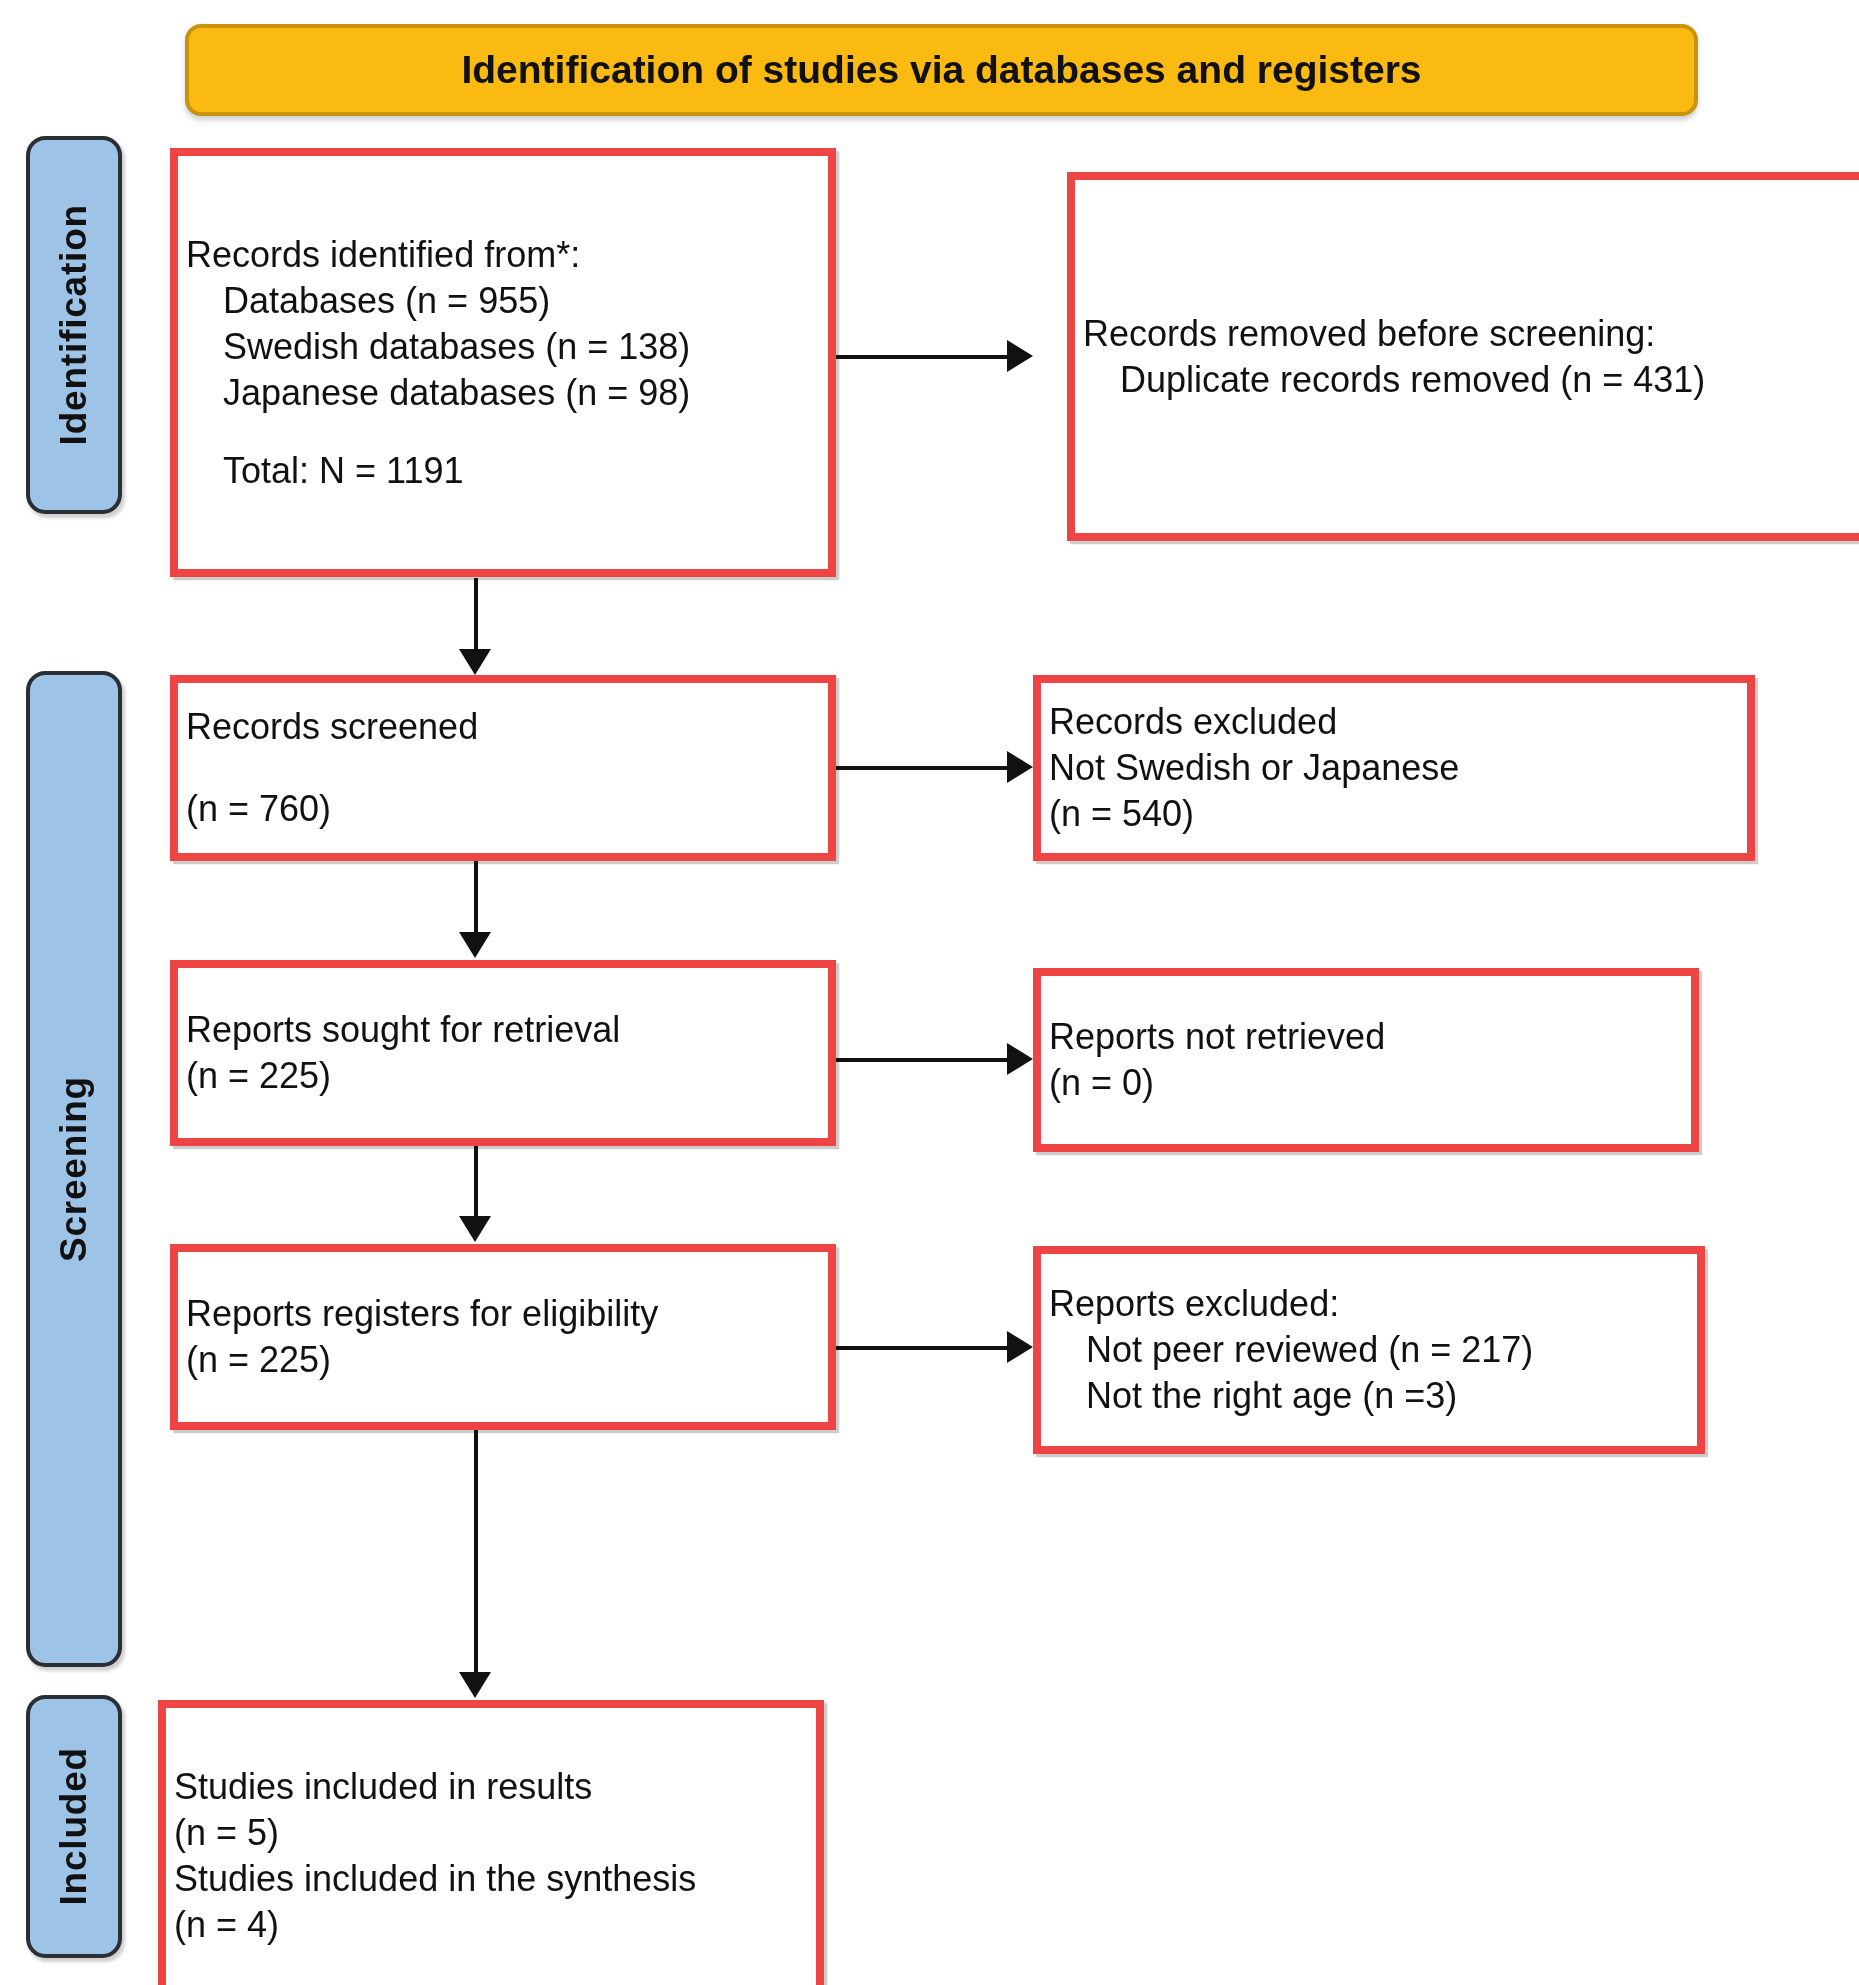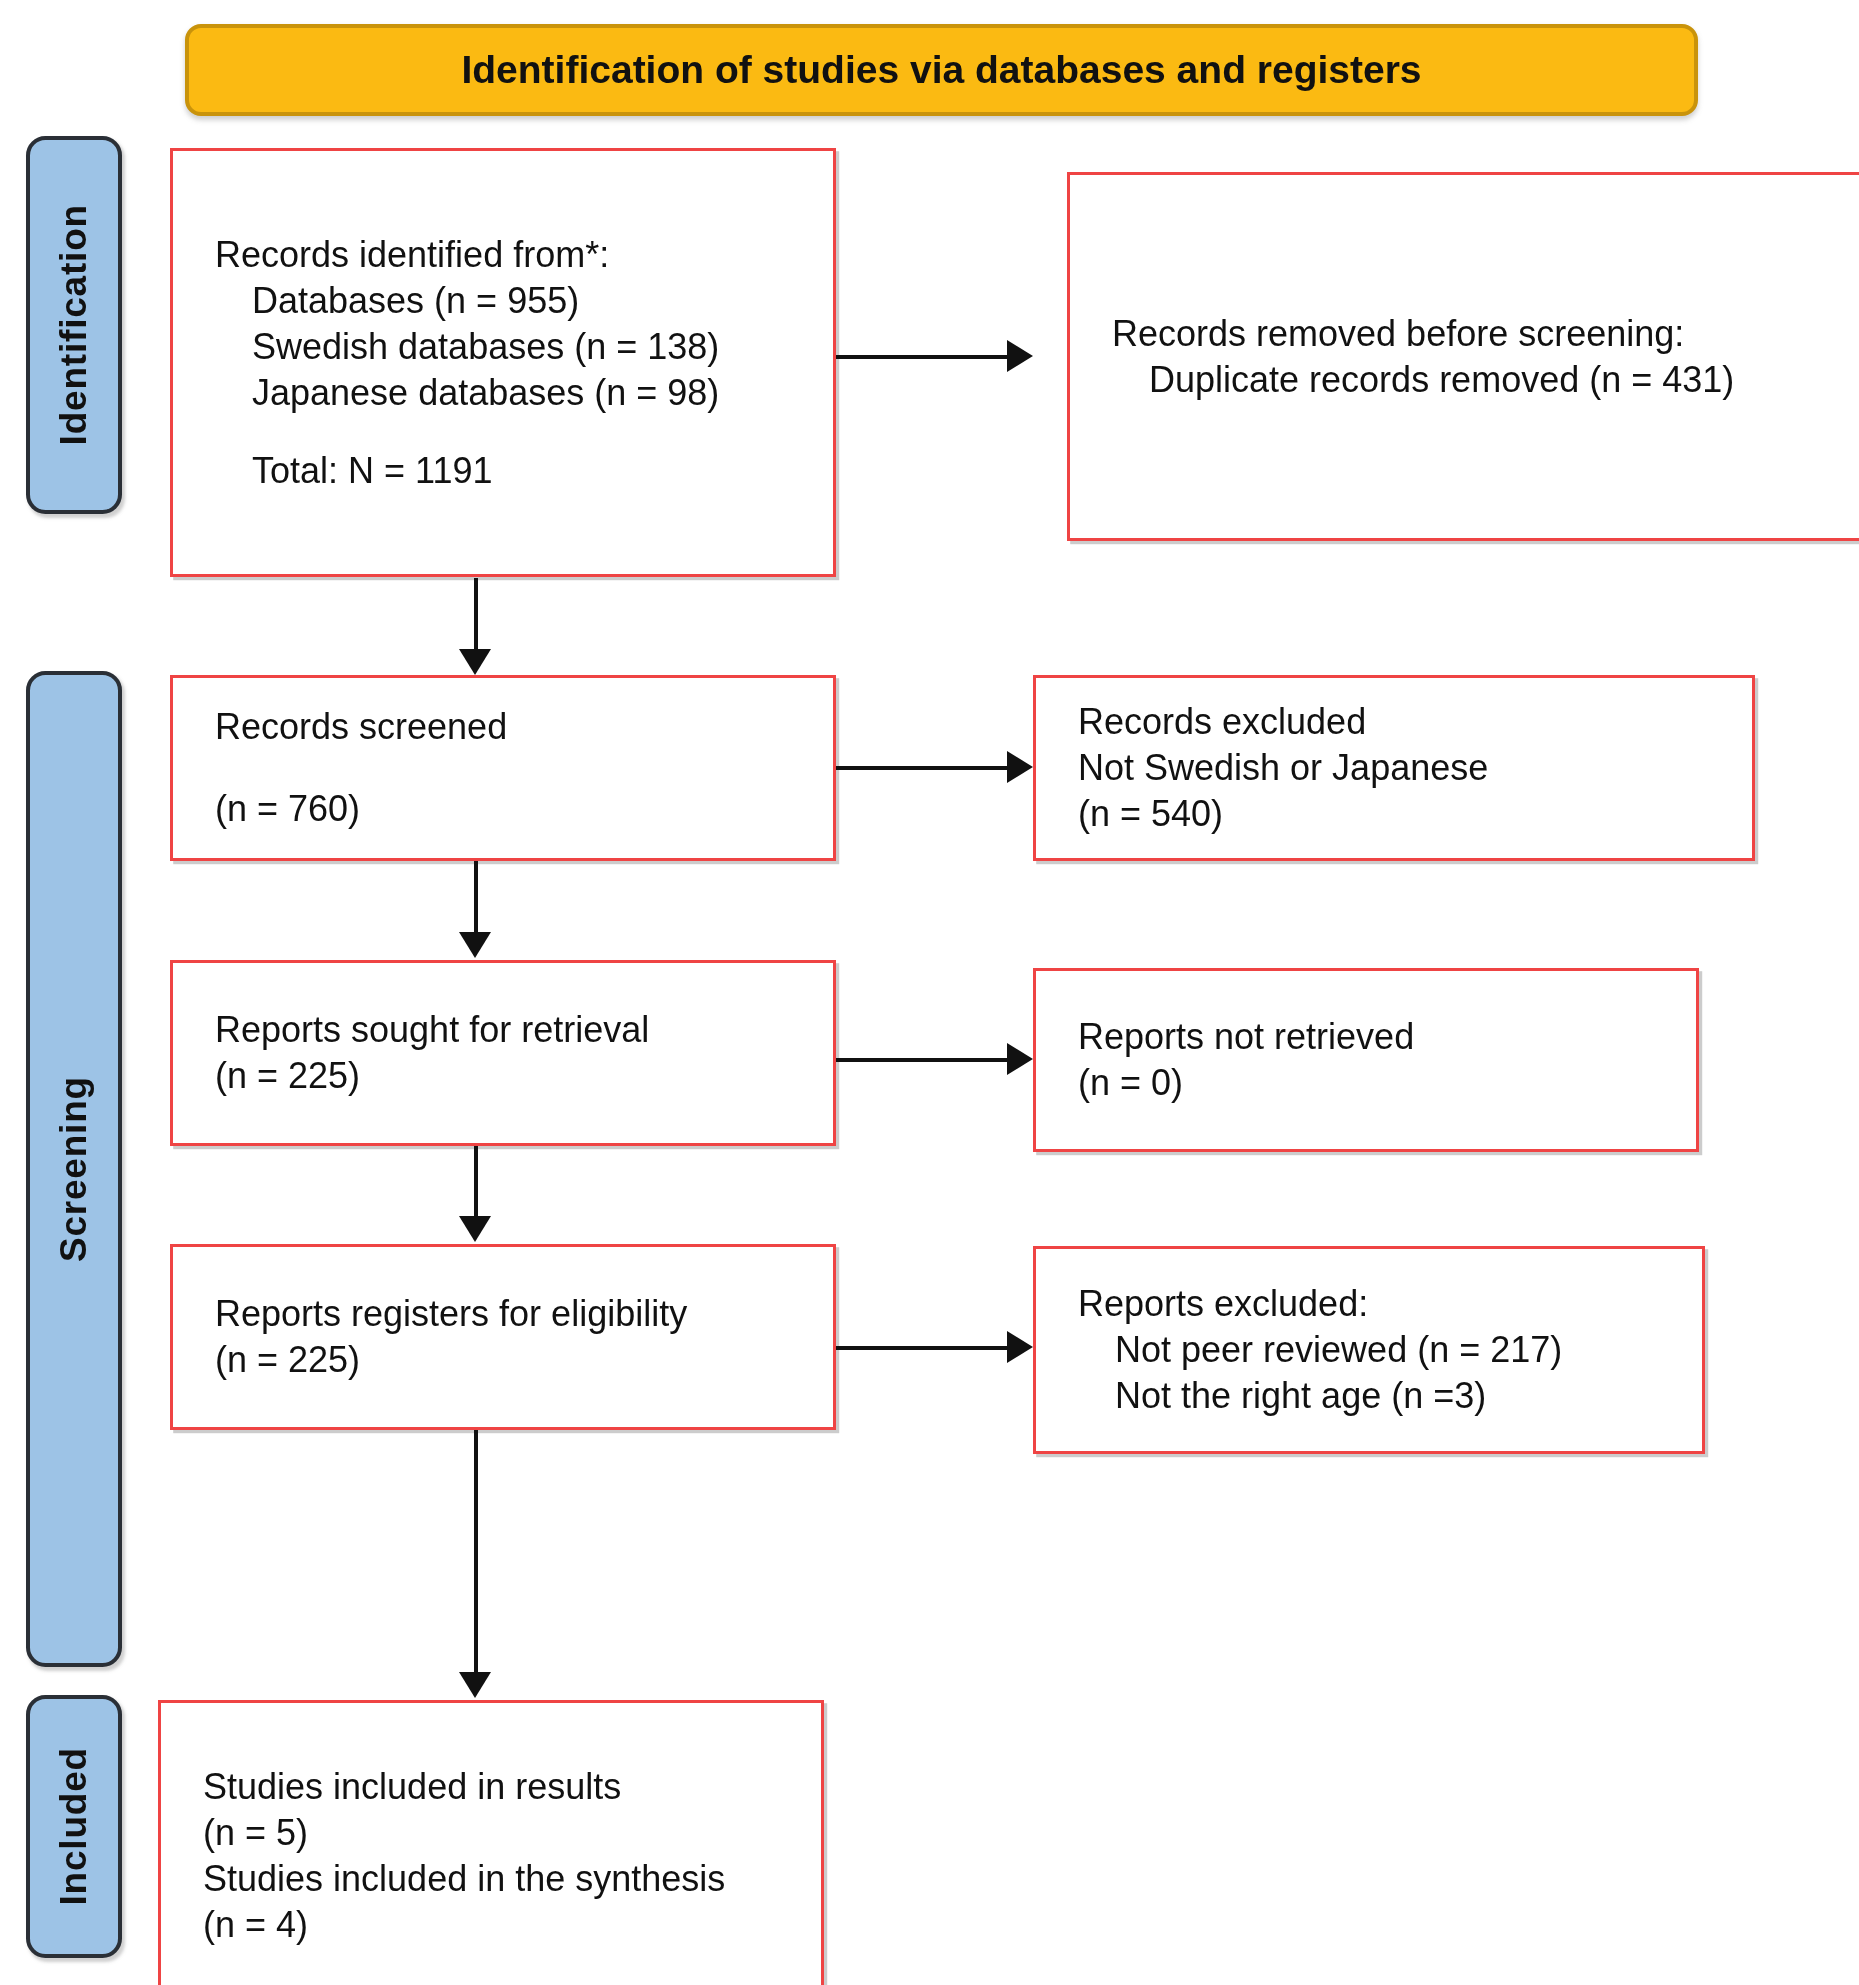--- a/index.html
+++ b/index.html
@@ -28,23 +28,23 @@
   .stage-text{
     writing-mode:vertical-rl;transform:rotate(180deg);
     font-size:37px;font-weight:bold;color:#111;letter-spacing:0.8px;
   }
   .stage-identification{top:136px;height:378px;}
   .stage-screening{top:671px;height:996px;}
   .stage-included{top:1695px;height:263px;}
 
   
   .fbox{
-    position:absolute;background:#ffffff;border:3px solid #ef4444;
+    position:absolute;background:#ffffff;border:8px solid #ef4444;
     box-sizing:border-box;display:flex;flex-direction:column;justify-content:center;
-    padding-left:42px;padding-right:14.6px;
+    padding-left:8px;padding-right:14.6px;
     box-shadow:3.2px 3.2px 0 rgba(110,110,110,0.35);
   }
   .fbox .line{font-size:36px;line-height:46px;min-height:46px;white-space:nowrap;}
   .fbox .indent{padding-left:37px;}
   .fbox .blank{min-height:32px;line-height:32px;}
 
   .box-b1{left:170px;top:148px;width:666px;height:429px;}
   .box-b2{left:170px;top:675px;width:666px;height:186px;gap:36px;}
   .box-b3{left:170px;top:960px;width:666px;height:186px;}
   .box-b4{left:170px;top:1244px;width:666px;height:186px;}

